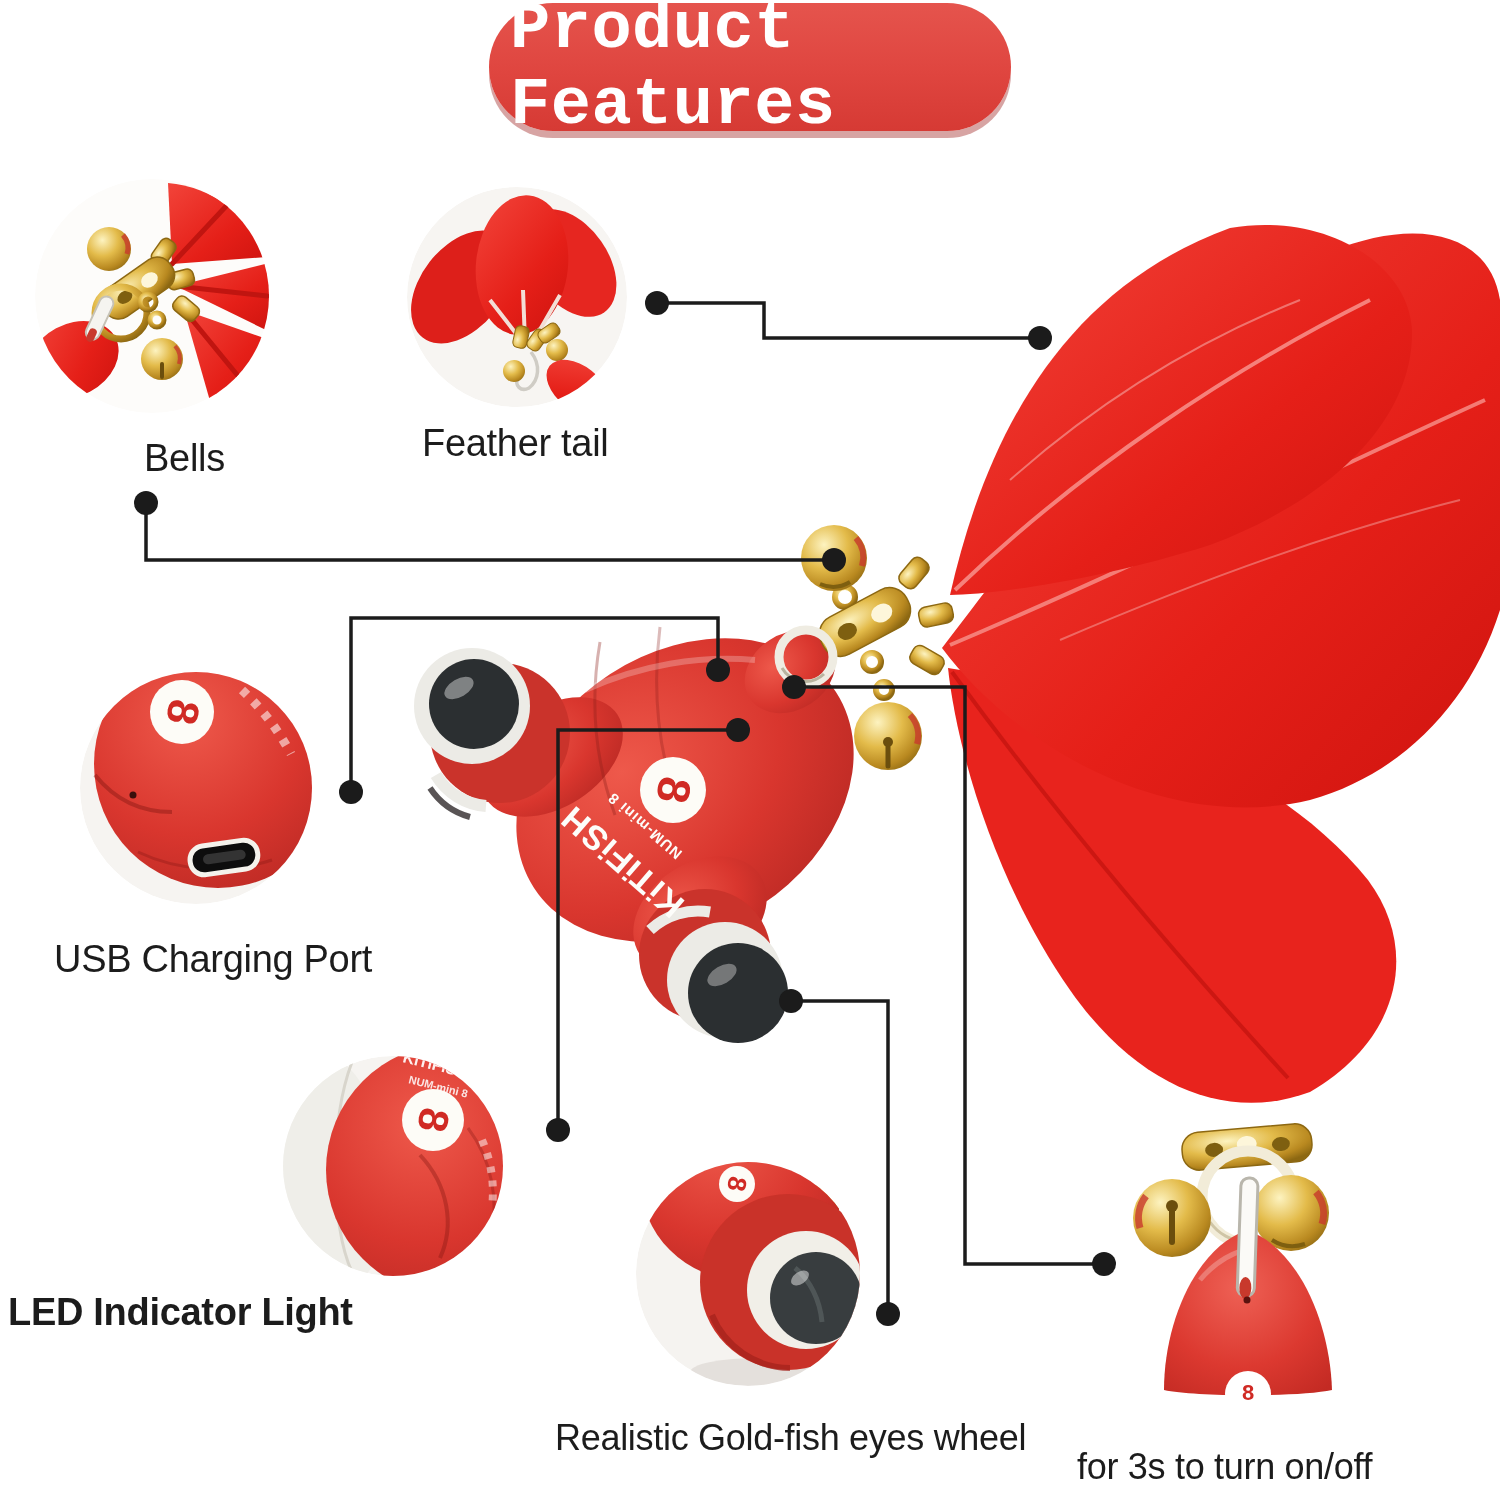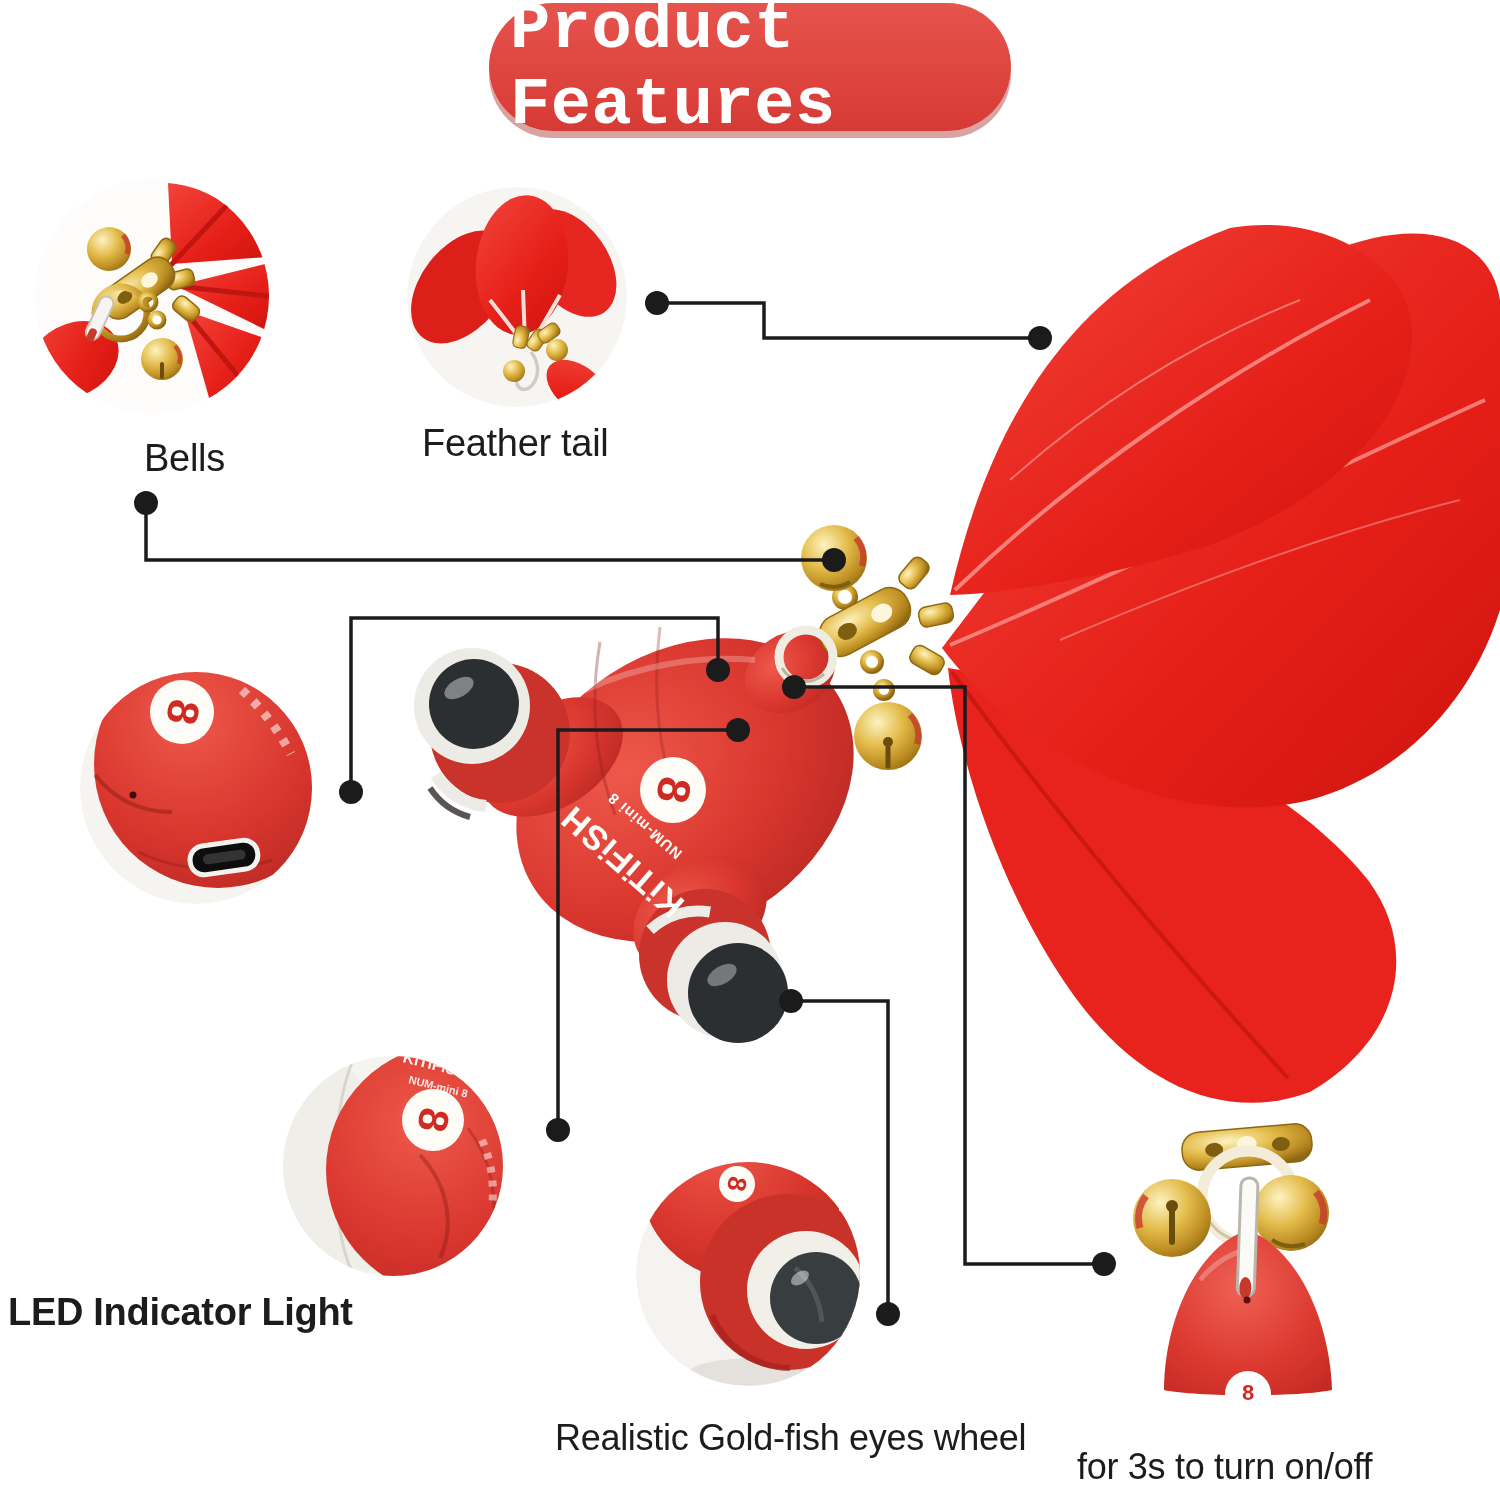--- a/index.html
+++ b/index.html
@@ -303,16 +303,17 @@
     <circle fill="#1b1b1b" cx="1104" cy="1264" r="12"></circle>
   </g>
 </svg>
 
   <div class="banner">
     <span class="banner-text">Product Features</span>
   </div>
 
   <div class="lbl" style="left:119px;top:438px;margin-left:25px;">Bells</div>
   <div class="lbl" style="left:422px;top:423px;">Feather tail</div>
+  <div class="lbl" style="left:54px;top:939px;">USB Charging Port</div>
   <div class="lbl" style="left:8px;top:1292px;font-weight:bold;">LED Indicator Light</div>
   <div class="lbl lbl-sm" style="left:507px;top:1418px;">Realistic Gold-fish eyes wheel</div>
   <div class="lbl2" style="left:1077px;top:1446px;">for 3s to turn on/off</div>
 </div>
 
 </body></html>

